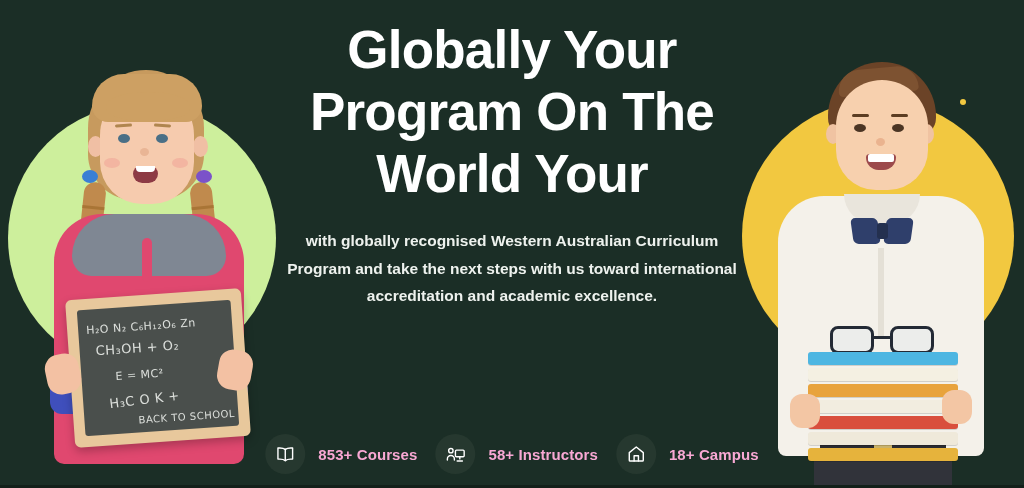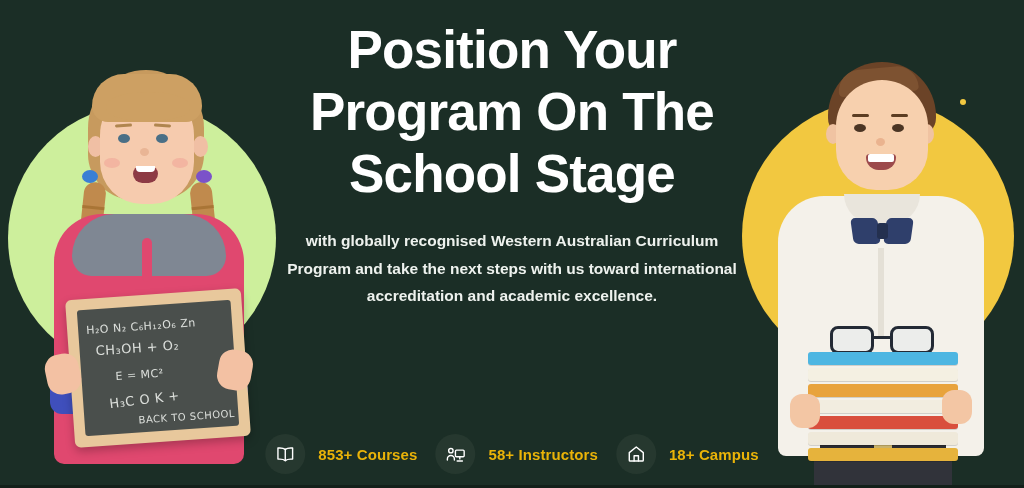--- a/index.html
+++ b/index.html
@@ -203,21 +203,21 @@
   .stat { display: flex; align-items: center; }
   .stat + .stat { margin-left: 18px; }
   .stat-icon {
     width: 40px; height: 40px; border-radius: 50%;
     background: #26382f;
     display: flex; align-items: center; justify-content: center;
     flex: 0 0 40px;
   }
   .stat-icon svg { display: block; }
   .stat-label {
-    margin-left: 13px; color: #eab308;
+    margin-left: 13px; color: #f9a8d4;
     font-size: 15px; font-weight: bold; letter-spacing: .1px;
   }
 </style>
 </head>
 <body>
 
 <div class="hero">
 
   <div class="side-panel left">
     <div class="blob green"></div>
@@ -297,21 +297,21 @@
           <div class="book" style="background: rgb(230, 179, 60);"></div>
         </div>
       <div class="b-hand l"></div>
         <div class="b-hand r"></div>
     </div>
   </div>
 
   <div class="center">
 
 
-    <h1 class="headline" id="headline"><span>Position Your</span><br><span>Program On The</span><br><span>School Stage</span></h1>
+    <h1 class="headline" id="headline"><span>Globally Your</span><br><span>Program On The</span><br><span>World Your</span></h1>
 
     <p class="subhead">with globally recognised Western Australian Curriculum Program and take the next steps with us toward international accreditation and academic excellence.</p>
   </div>
 
   <div class="stats" id="stats-row">
       <div class="stat">
         <span class="stat-icon">
           <svg width="20" height="20" viewBox="0 0 24 24" fill="none" stroke="#ffffff" stroke-width="1.7" stroke-linecap="round" stroke-linejoin="round">
             <path d="M12 6.5C10.4 5.2 8.3 4.7 5.5 4.7H3.2v13.4h2.3c2.8 0 4.9.5 6.5 1.8"></path>
             <path d="M12 6.5c1.6-1.3 3.7-1.8 6.5-1.8h2.3v13.4h-2.3c-2.8 0-4.9.5-6.5 1.8"></path>

